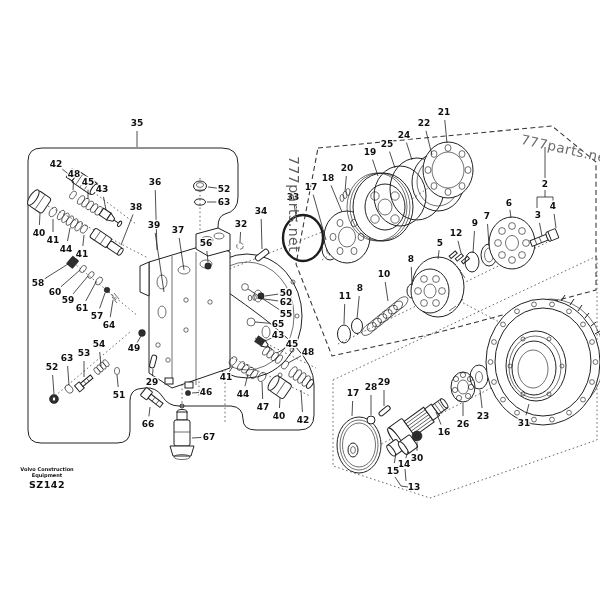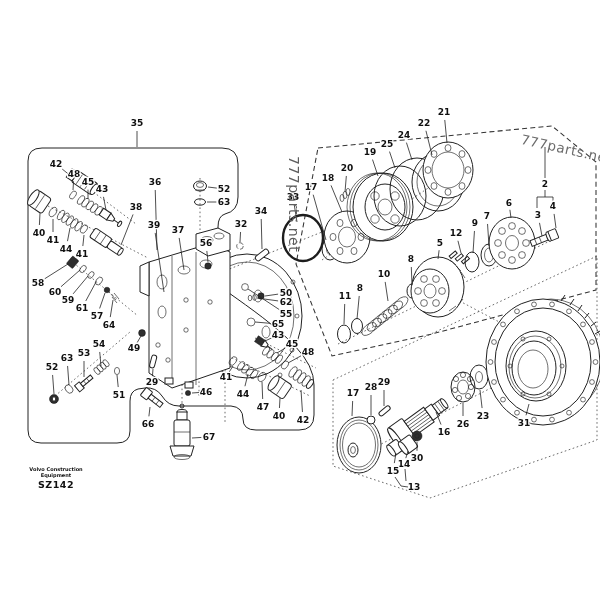--- a/index.html
+++ b/index.html
@@ -13,21 +13,21 @@
   .dk{fill:#2e2e2e;stroke:#111;stroke-width:.5;}
   .dash{stroke:#333;stroke-width:1.05;stroke-dasharray:5 3.2;fill:none;}
   .dot{stroke:#444;stroke-width:.8;stroke-dasharray:1.6 2.6;fill:none;}
   .callout{font:bold 9px "DejaVu Sans","Liberation Sans",sans-serif;fill:#101010;
            text-anchor:middle;paint-order:stroke;stroke:#fff;stroke-width:2.4px;}
   .leader{stroke:#222;stroke-width:.8;fill:none;}
   .wm{position:absolute;color:#6c6c6c;letter-spacing:.5px;white-space:nowrap;
       font-family:"DejaVu Sans","Liberation Sans",sans-serif;}
   #wm-diagonal{left:523px;top:131px;font-size:13.5px;transform:rotate(12.5deg);transform-origin:left top;}
   #wm-vertical{left:302px;top:156px;font-size:14px;transform:rotate(90deg);transform-origin:left top;color:#5e5e5e;}
-  #title-block{position:absolute;left:20px;top:466px;width:72px;text-align:center;color:#111;}
+  #title-block{position:absolute;left:11px;top:466px;width:72px;text-align:center;color:#111;}
   #title-block .t1{font-size:5px;font-weight:bold;line-height:6px;}
   #title-block .code{font-size:9.5px;font-weight:bold;margin-top:1px;letter-spacing:.5px;}
 </style>
 </head>
 <body>
 
 <div id="stage">
 
   <svg id="diagram-svg" width="600" height="600" viewBox="0 0 600 600">
 

